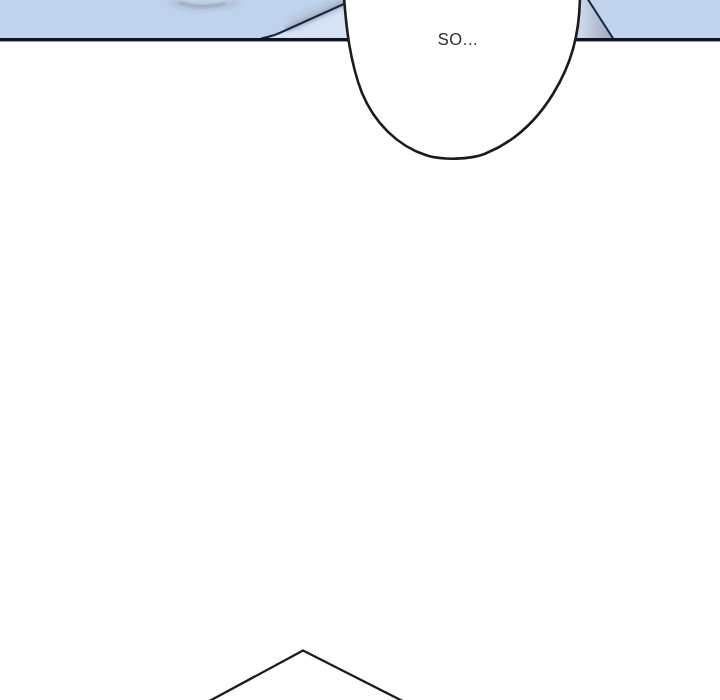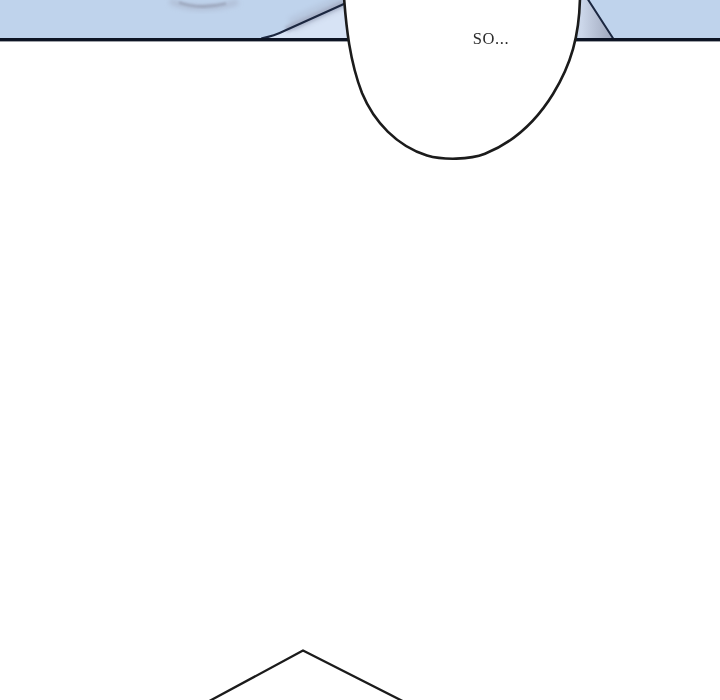--- a/index.html
+++ b/index.html
@@ -35,27 +35,26 @@
   [data-name="speech-bubble"]        { fill: var(--bubble-fill); stroke: var(--ink); stroke-width: 2.6; }
   [data-name="bottom-bubble-outline"]{ fill: none; stroke: var(--ink); stroke-width: 2.3; stroke-linejoin: round; stroke-linecap: round; }
   stop[data-name="wedge-stop-light"] { stop-color: var(--wedge-grad-light); }
   stop[data-name="wedge-stop-dark"]  { stop-color: var(--wedge-grad-dark); }
 
   .dialogue {
     position: absolute;
     left: 458px;
     top: 39px;
     transform: translate(-50%, -50%);
-    font-family: Liberation Serif, serif;
+    font-family: Liberation Sans, sans-serif;
     font-size: 16.5px;
     letter-spacing: 0.6px;
     color: var(--text, #2b2b2b);
     white-space: nowrap;
     user-select: none;
-    margin-left: 33px;
   }
 </style>
 </head>
 <body>
 
 <div class="stage" data-name="comic-panel">
 
   <svg width="720" height="700" viewBox="0 0 720 700" data-name="panel-art" xmlns="http://www.w3.org/2000/svg">
 
     <defs>

